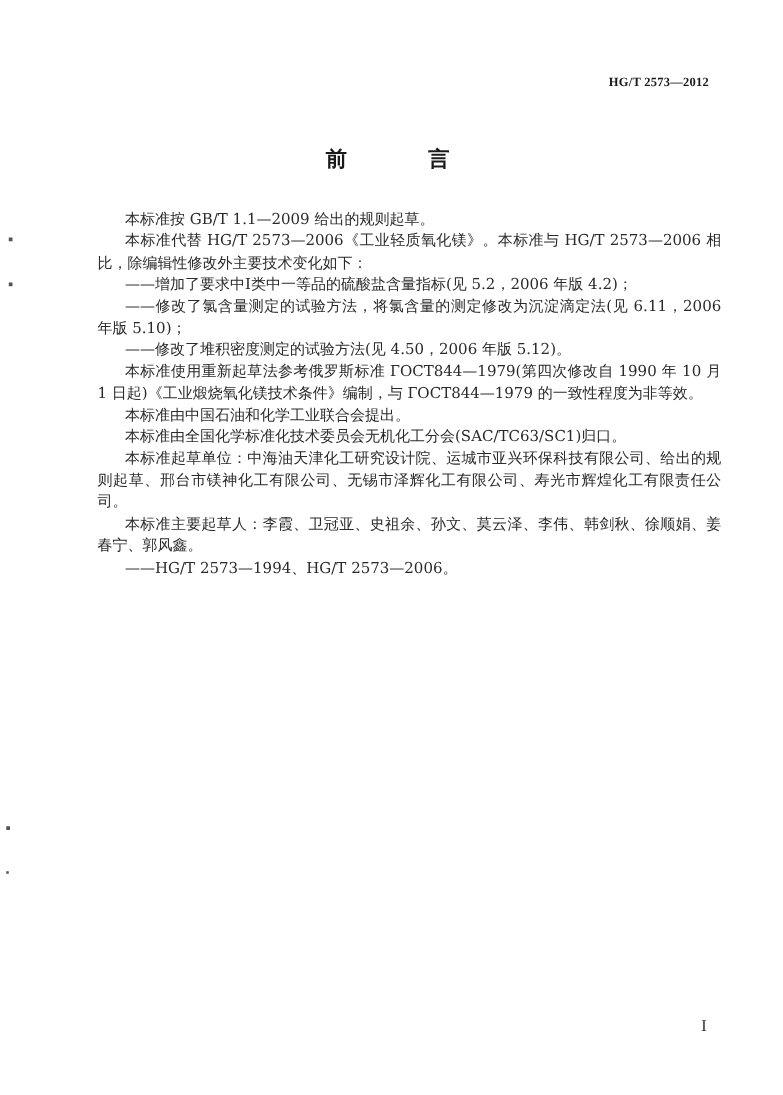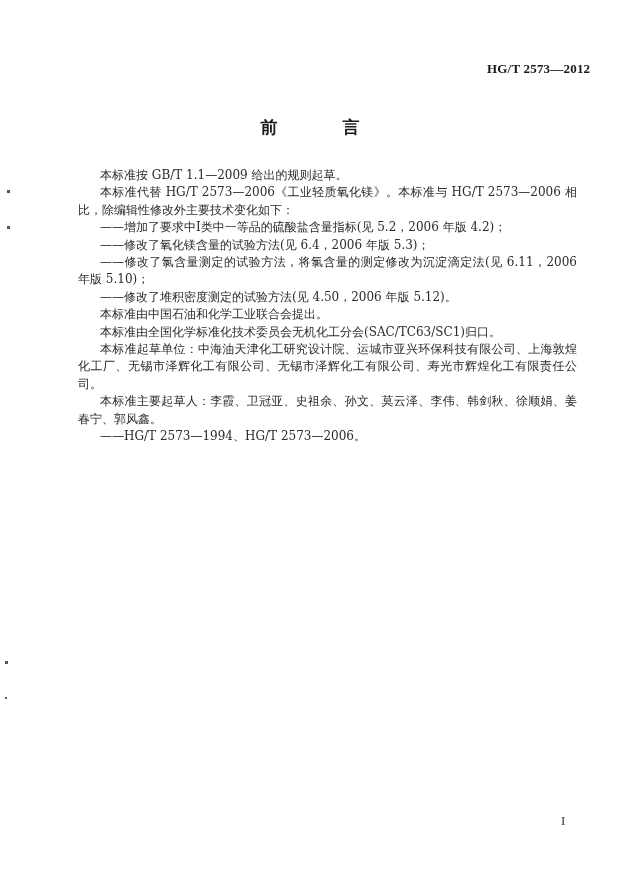--- a/index.html
+++ b/index.html
@@ -1,42 +1,42 @@
 <!DOCTYPE html>
 <html><head>
 <meta charset="utf-8">
 <style>
   html, body { margin:0; padding:0; background:#ffffff; }
   body { width:626px; height:876px; position:relative; overflow:hidden; font-family:"DejaVu Serif", "Liberation Serif", serif; color:#222; }
-  .header-code { position:absolute; top:61px; left:487px; font-family:"Liberation Serif", serif; font-weight:bold; font-size:13px; color:#1a1a1a; letter-spacing:0.2px; }
+  .header-code { position:absolute; top:61px; left:487px; font-family:"Liberation Serif", serif; font-weight:bold; font-size:10px; color:#1a1a1a; letter-spacing:0.2px; }
   .page-title { position:absolute; top:116px; left:0; width:626px; text-align:center; font-family:"DejaVu Sans", sans-serif; font-weight:bold; font-size:17px; letter-spacing:24px; color:#1a1a1a; padding-left:18px; box-sizing:border-box; }
   .body { position:absolute; top:167px; left:78px; width:499px; font-size:12px; line-height:17.4px; color:#2a2a2a; }
   .p { margin:0; text-align:justify; text-align-last:left; }
   .indent { text-indent:22px; }
   .dash-item { text-indent:22px; }
   .page-num { position:absolute; top:813px; left:561px; font-family:"Liberation Serif", serif; font-size:13px; color:#333; }
   .speck { position:absolute; width:3px; height:3px; background:#555; }
 </style>
 </head>
 <body>
 
 <div class="header-code">HG/T 2573—2012</div>
 
 <div class="page-title">前　言</div>
 
 <div class="body">
   <p class="p indent">本标准按 GB/T 1.1—2009 给出的规则起草。</p>
   <p class="p indent">本标准代替 HG/T 2573—2006《工业轻质氧化镁》。本标准与 HG/T 2573—2006 相比，除编辑性修改外主要技术变化如下：</p>
   <p class="p dash-item">——增加了要求中Ⅰ类中一等品的硫酸盐含量指标(见 5.2，2006 年版 4.2)；</p>
-  <p class="p dash-item">——修改了氧化镁含量的试验方法(见 6.4，2006 年版 5.3)；</p>
   <p class="p dash-item">——修改了氯含量测定的试验方法，将氯含量的测定修改为沉淀滴定法(见 6.11，2006 年版 5.10)；</p>
   <p class="p dash-item">——修改了堆积密度测定的试验方法(见 4.50，2006 年版 5.12)。</p>
+  <p class="p indent">本标准使用重新起草法参考俄罗斯标准 ГОСТ844—1979(第四次修改自 1990 年 10 月 1 日起)《工业煅烧氧化镁技术条件》编制，与 ГОСТ844—1979 的一致性程度为非等效。</p>
   <p class="p indent">本标准由中国石油和化学工业联合会提出。</p>
   <p class="p indent">本标准由全国化学标准化技术委员会无机化工分会(SAC/TC63/SC1)归口。</p>
-  <p class="p indent">本标准起草单位：中海油天津化工研究设计院、运城市亚兴环保科技有限公司、上海敦煌化工厂、无锡市泽辉化工有限公司、无锡市泽辉化工有限公司、寿光市辉煌化工有限责任公司。</p>
+  <p class="p indent">本标准起草单位：中海油天津化工研究设计院、运城市亚兴环保科技有限公司、给出的规则起草、邢台市镁神化工有限公司、无锡市泽辉化工有限公司、寿光市辉煌化工有限责任公司。</p>
   <p class="p indent">本标准主要起草人：李霞、卫冠亚、史祖余、孙文、莫云泽、李伟、韩剑秋、徐顺娟、姜春宁、郭风鑫。</p>
   <p class="p dash-item">——HG/T 2573—1994、HG/T 2573—2006。</p>
 </div>
 
 <div class="page-num">I</div>
 
 <div class="speck" style="top:190px;left:7px;"></div>
 <div class="speck" style="top:226px;left:7px;"></div>
 <div class="speck" style="top:661px;left:5px;"></div>
 <div class="speck" style="top:697px;left:5px;width:2px;height:2px;"></div>

